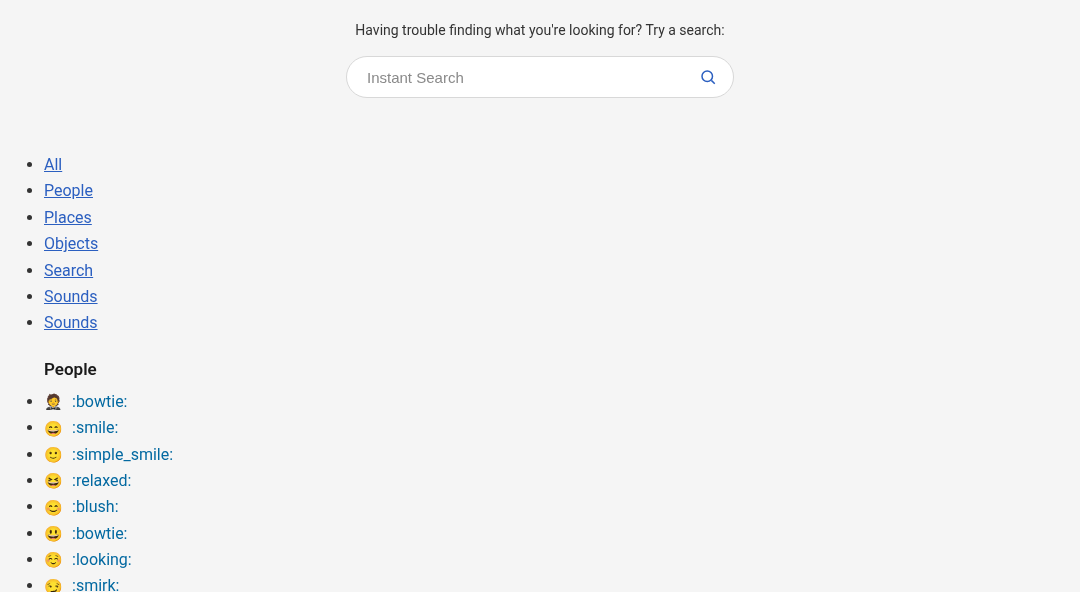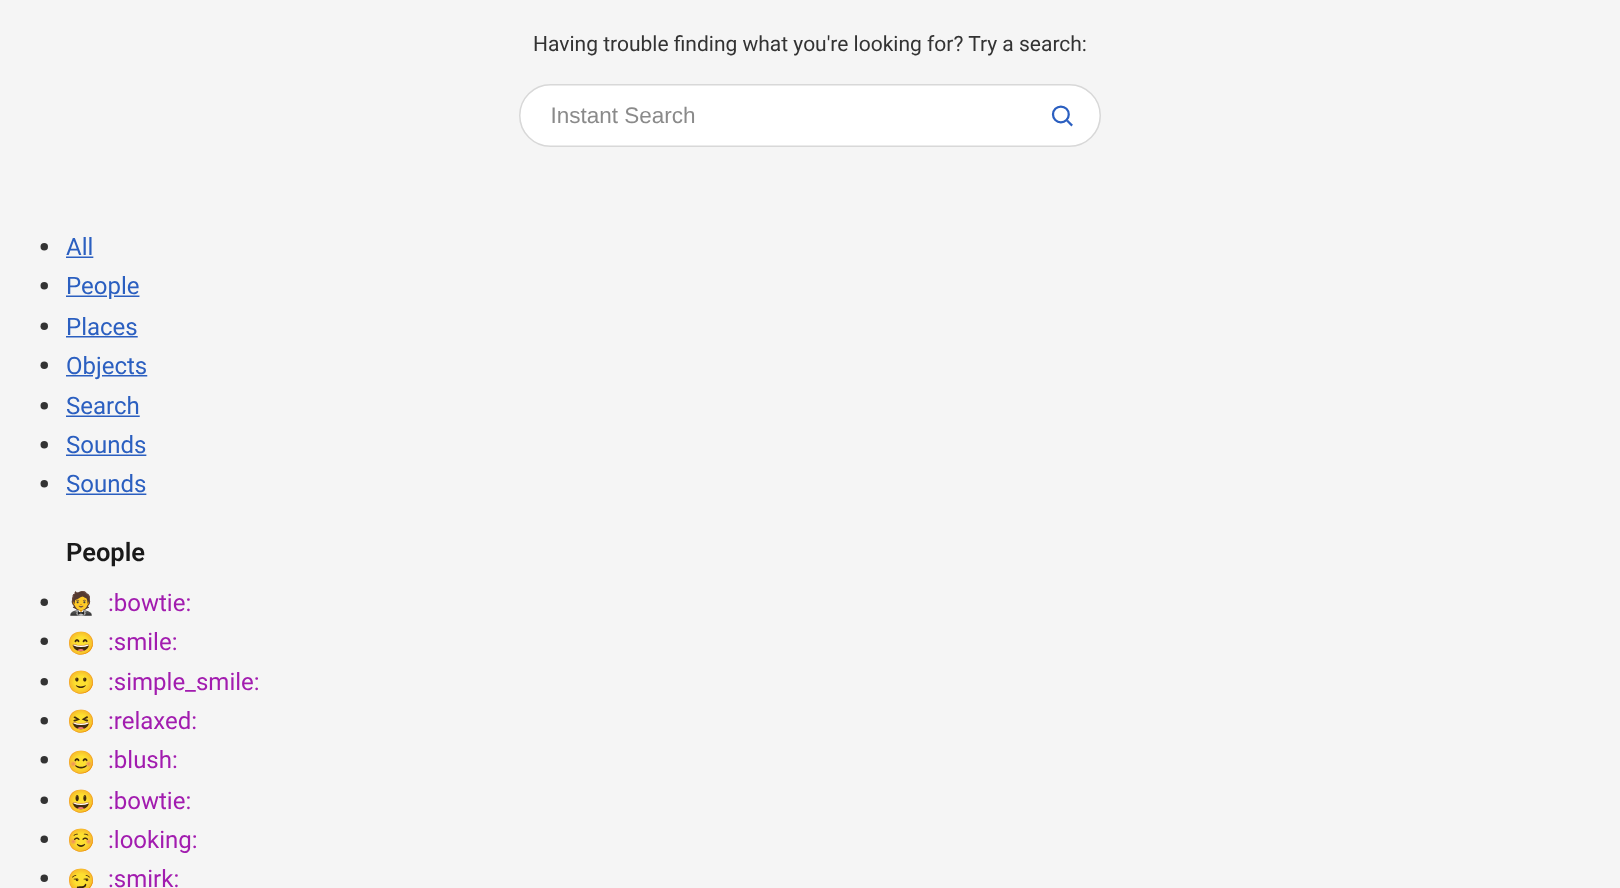--- a/index.html
+++ b/index.html
@@ -93,21 +93,21 @@
     }
     .glyph {
       display: inline-block;
       width: 20px;
       text-align: center;
       margin-right: 8px;
       font-size: 15px;
       vertical-align: middle;
     }
     .code {
-      color: #a21caf;
+      color: #0369a1;
     }
   </style>
 </head>
 <body>
 
 <div class="search-section">
   <div class="search-prompt">Having trouble finding what you're looking for? Try a search:</div>
   <div class="search-wrap">
     <input type="text" class="search-input" placeholder="Instant Search" style="">
     <button class="search-icon-btn">

